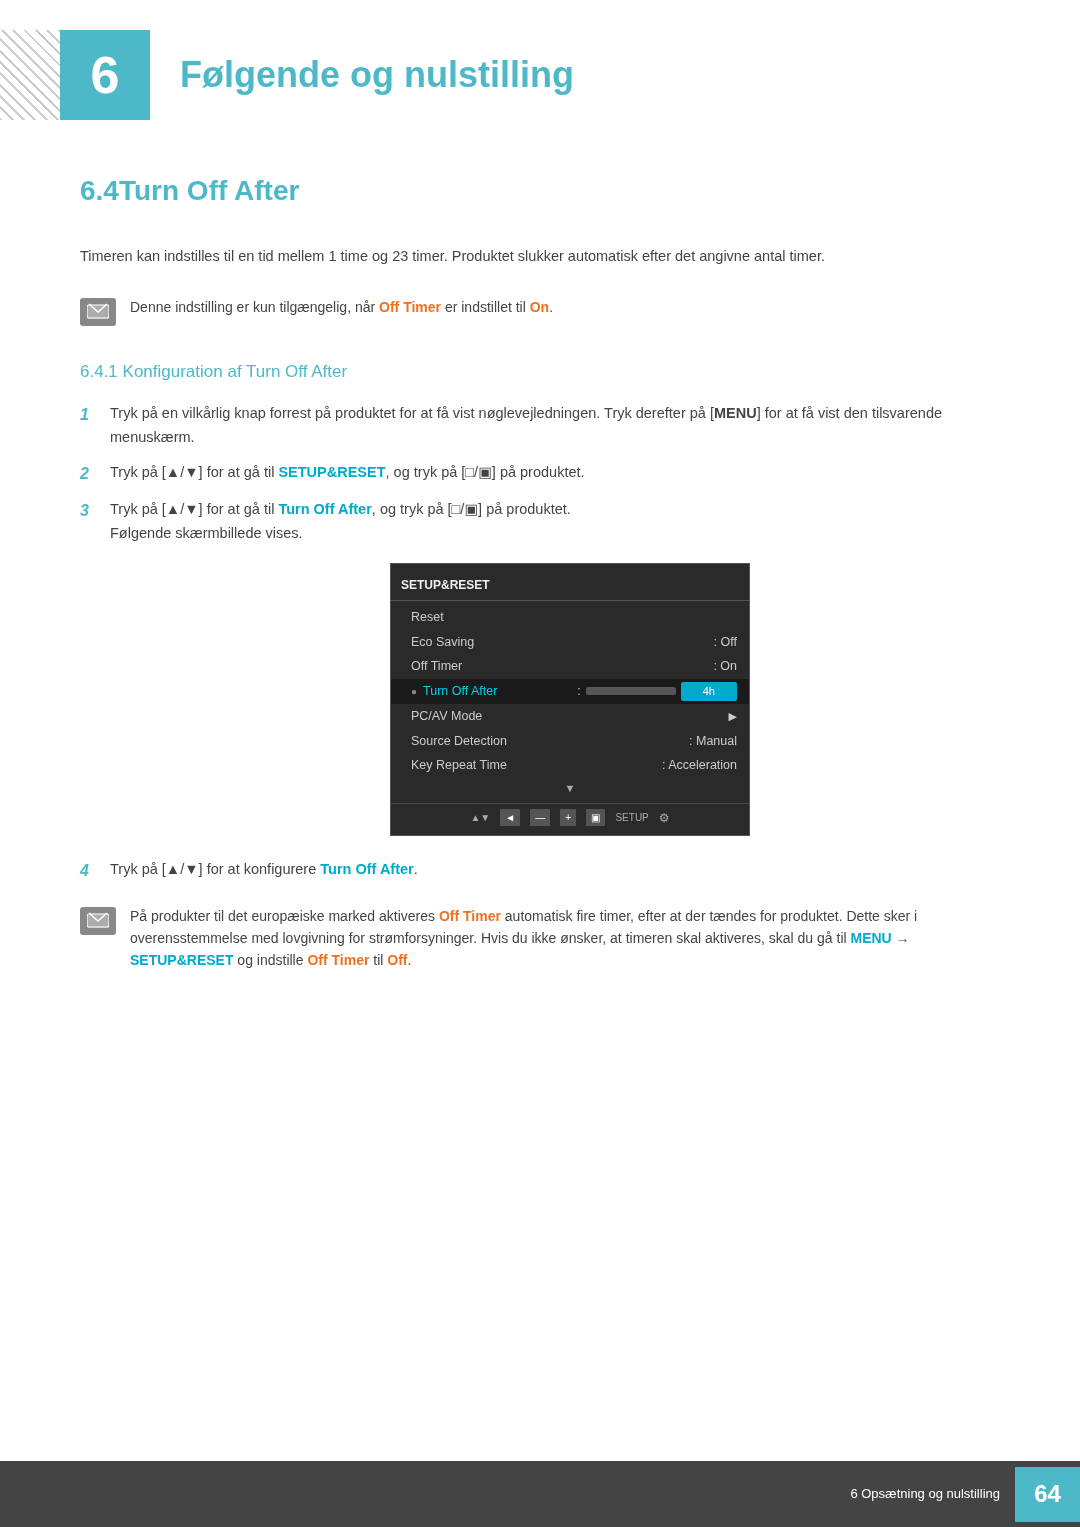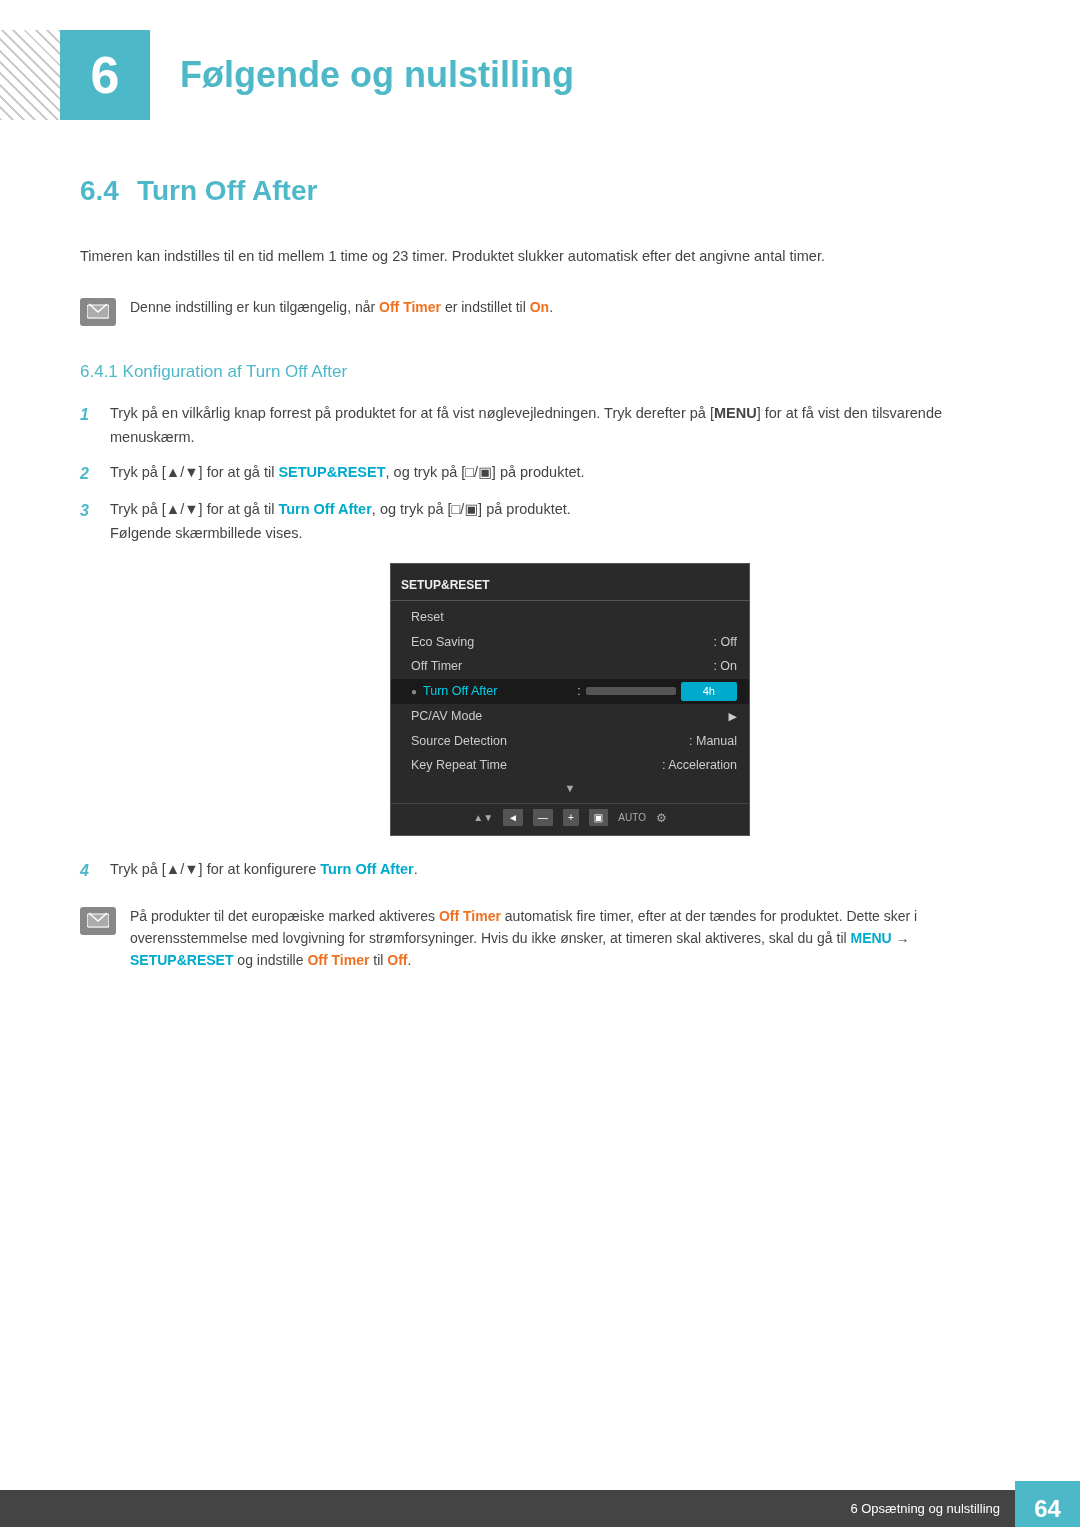--- a/index.html
+++ b/index.html
@@ -77,21 +77,20 @@
     
     .section-heading {
       font-size: 28px;
       font-weight: bold;
       color: #4db8c8;
       margin-bottom: 25px;
       padding-bottom: 8px;
     }
 
     .section-number {
-      margin-right: 18px;
     }
 
     
     .body-text {
       font-size: 14.5px;
       color: #444;
       line-height: 1.65;
       margin-bottom: 20px;
     }
 
@@ -287,21 +286,21 @@
       color: #aaa;
       font-size: 12px;
     }
 
     
     .page-footer {
       position: absolute;
       bottom: 0;
       right: 0;
       left: 0;
-      height: 37px;
+      height: 66px;
       background: #444;
       display: flex;
       align-items: center;
       justify-content: flex-end;
       padding-right: 0;
     }
 
     .footer-text {
       color: #fff;
       font-size: 13px;
@@ -433,21 +432,21 @@
         </div>
 
         <div style="text-align:center;color:#aaa;font-size:11px;padding:2px 0;">▼</div>
 
         <div class="menu-bottom-bar">
           <span style="color:#aaa;font-size:10px;">▲▼</span>
           <span class="bottom-btn">◄</span>
           <span class="bottom-btn">—</span>
           <span class="bottom-btn">+</span>
           <span class="bottom-btn">▣</span>
-          <span class="auto-btn">AUTO</span>
+          <span class="auto-btn">SETUP</span>
           <span class="gear-btn">⚙</span>
         </div>
       </div>
     </div>
 
     <ol class="steps-list" start="4">
       <li>
         <span class="step-number">4</span>
         <span class="step-text">
           Tryk på [▲/▼] for at konfigurere <span class="cyan-bold">Turn Off After</span>.

